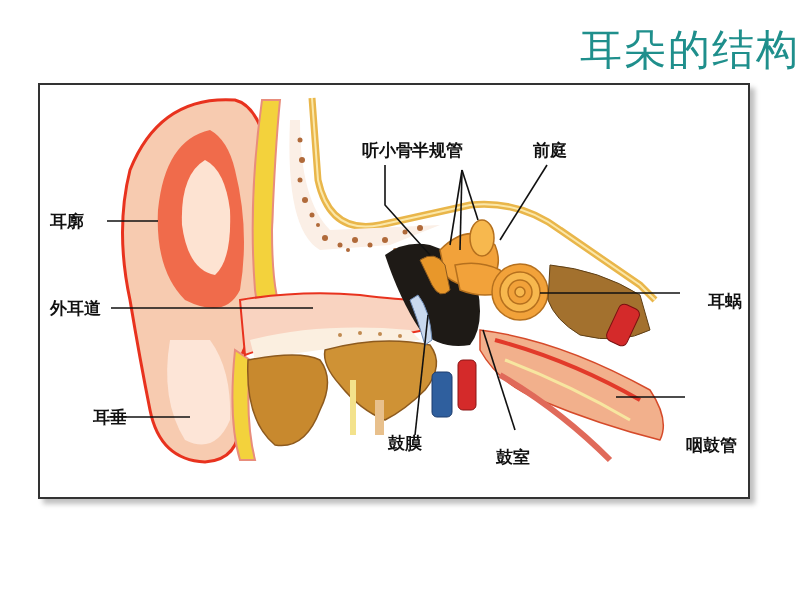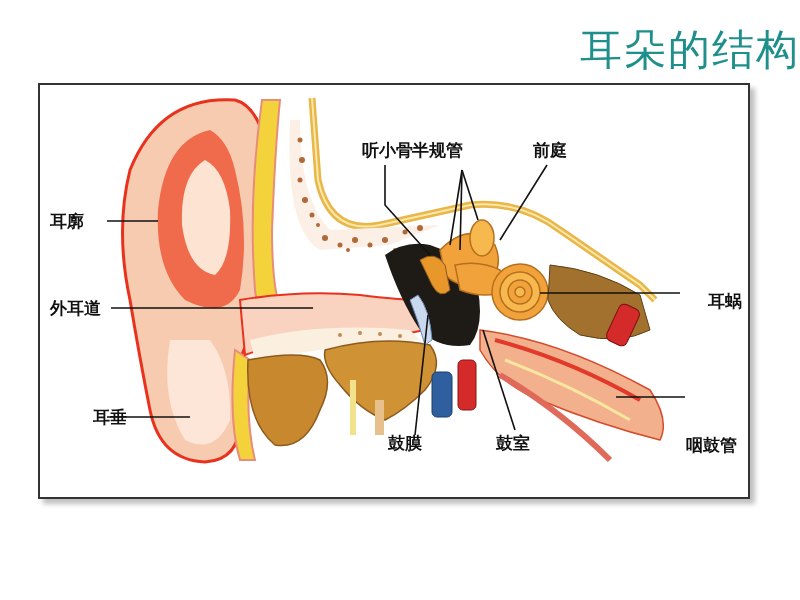--- a/index.html
+++ b/index.html
@@ -120,13 +120,13 @@
 
 <div class="lbl" style="left:50px; top:211px;">耳廓</div>
 <div class="lbl" style="left:50px; top:298px;">外耳道</div>
 <div class="lbl" style="left:57px; top:407px;margin-left:36px;">耳垂</div>
 <div class="lbl" style="left:362px; top:140px;">听小骨</div>
 <div class="lbl" style="left:412px; top:140px;">半规管</div>
 <div class="lbl" style="left:533px; top:140px;">前庭</div>
 <div class="lbl" style="left:708px; top:283px;margin-top:8px;">耳蜗</div>
 <div class="lbl" style="left:686px; top:387px;margin-top:48px;">咽鼓管</div>
 <div class="lbl" style="left:388px; top:433px;">鼓膜</div>
-<div class="lbl" style="left:496px; top:433px;">鼓室</div>
+<div class="lbl" style="left:496px; top:447px;">鼓室</div>
 
 </body></html>

